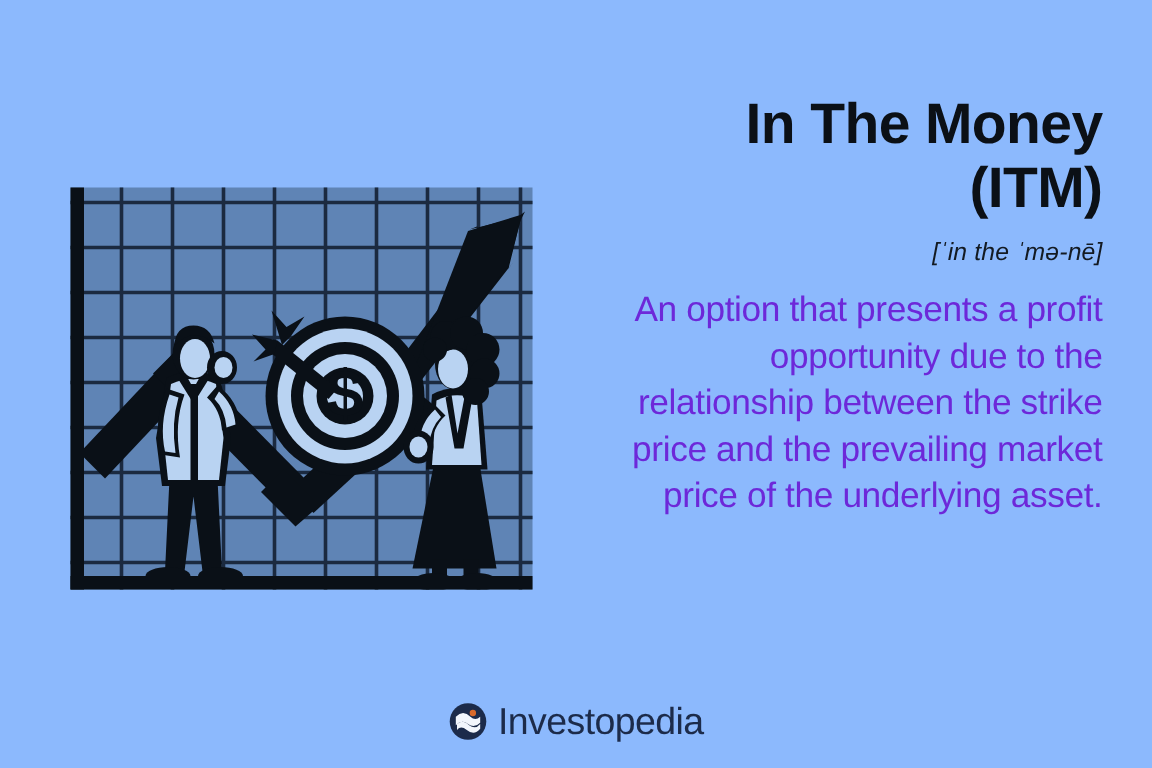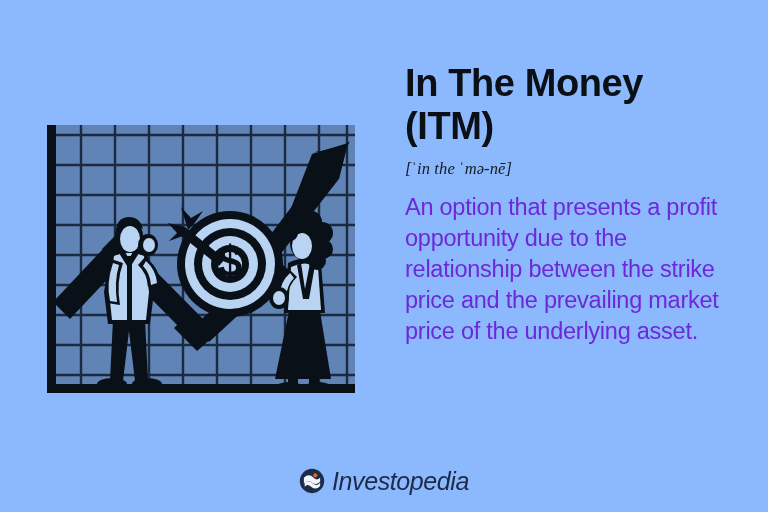--- a/index.html
+++ b/index.html
@@ -34,33 +34,34 @@
     width: 318px;
     height: 279px;
   }
 
   
   #text-panel {
     position: absolute;
     left: 405px;
     top: 62px;
     width: 330px;
+    text-align: right;
   }
   #term-title {
     font-family: "Liberation Sans", sans-serif;
     font-weight: bold;
     font-size: 38px;
     line-height: 1.14;
     color: #0b1016;
     letter-spacing: -0.4px;
     margin: 0;
     white-space: pre-line;
   }
   #pronunciation {
-    font-family: Liberation Serif, serif;
+    font-family: Liberation Sans, sans-serif;
     font-style: italic;
     font-size: 16.5px;
     color: #131a22;
     margin: 10px 0 0 0;
     letter-spacing: 0.1px;
   }
   #definition {
     font-family: "Liberation Sans", sans-serif;
     font-size: 23.5px;
     line-height: 1.32;
@@ -72,21 +73,20 @@
   
   #footer-logo {
     position: absolute;
     left: 0;
     right: 0;
     bottom: 18px;
     display: flex;
     align-items: center;
     justify-content: center;
     gap: 7px;
-    font-style: italic;
   }
   #logo-mark {
     width: 26px;
     height: 26px;
     flex: 0 0 auto;
   }
   #logo-wordmark {
     font-family: "Liberation Sans", sans-serif;
     font-size: 25px;
     color: #1c2b4a;

